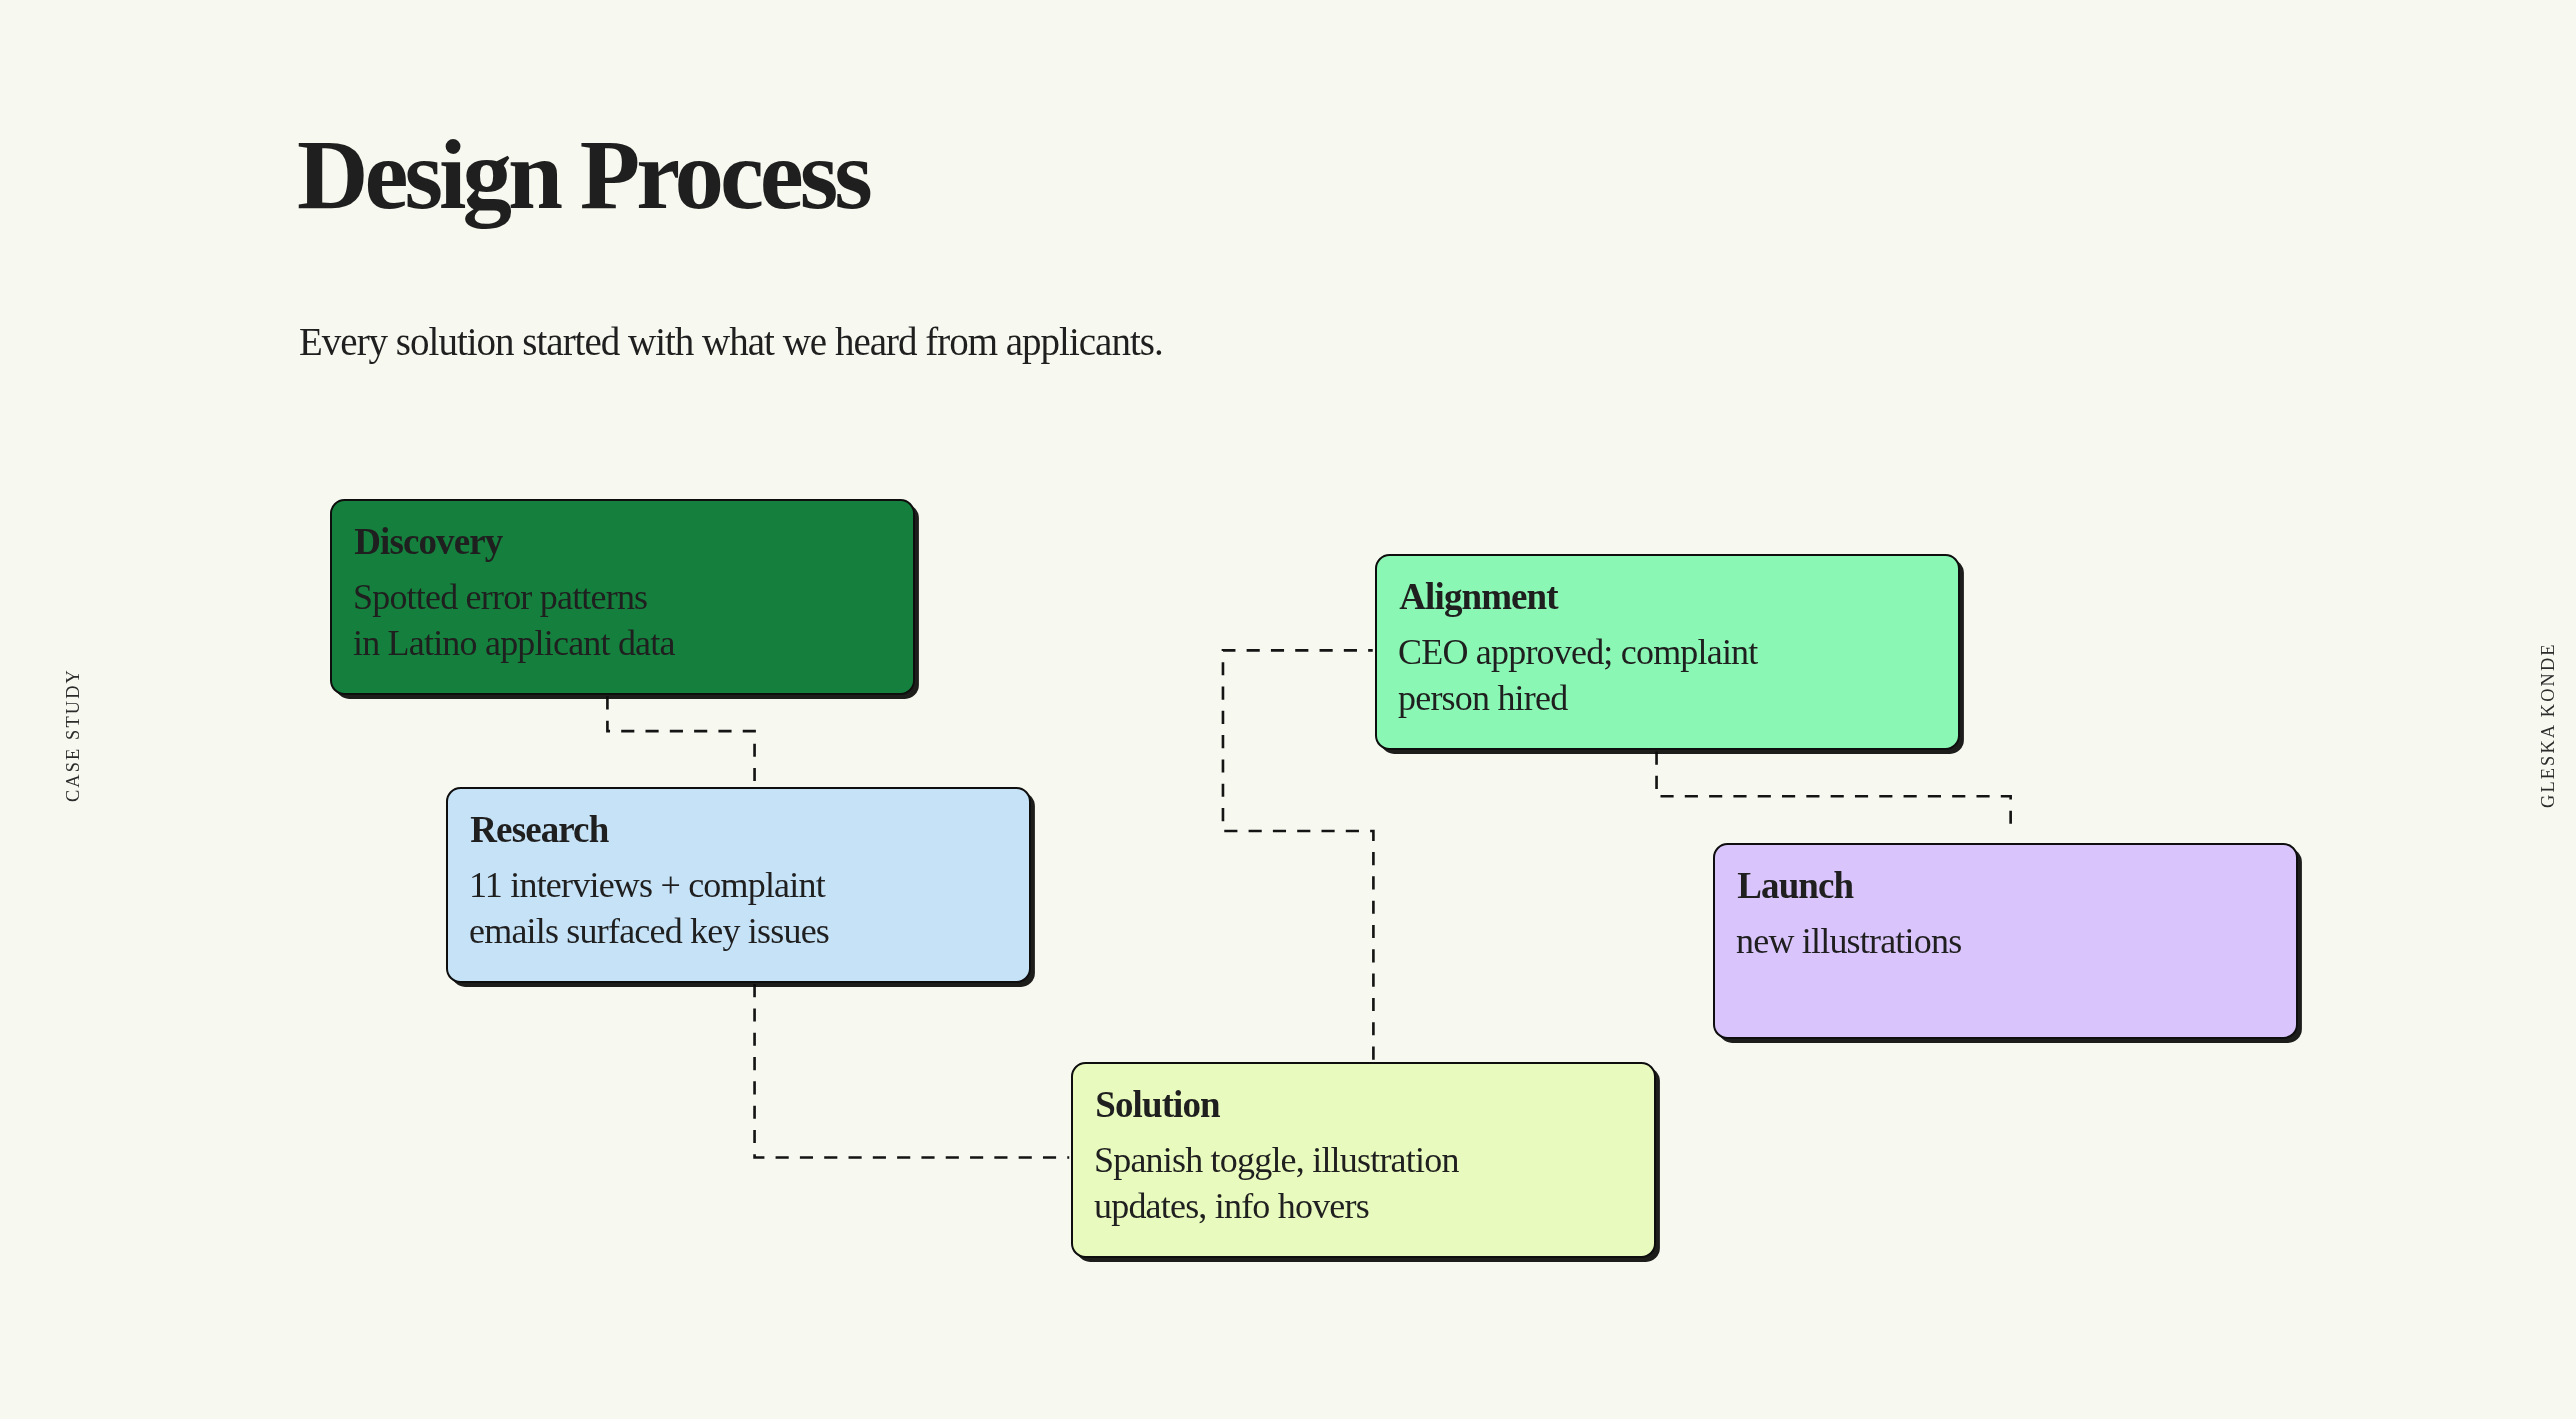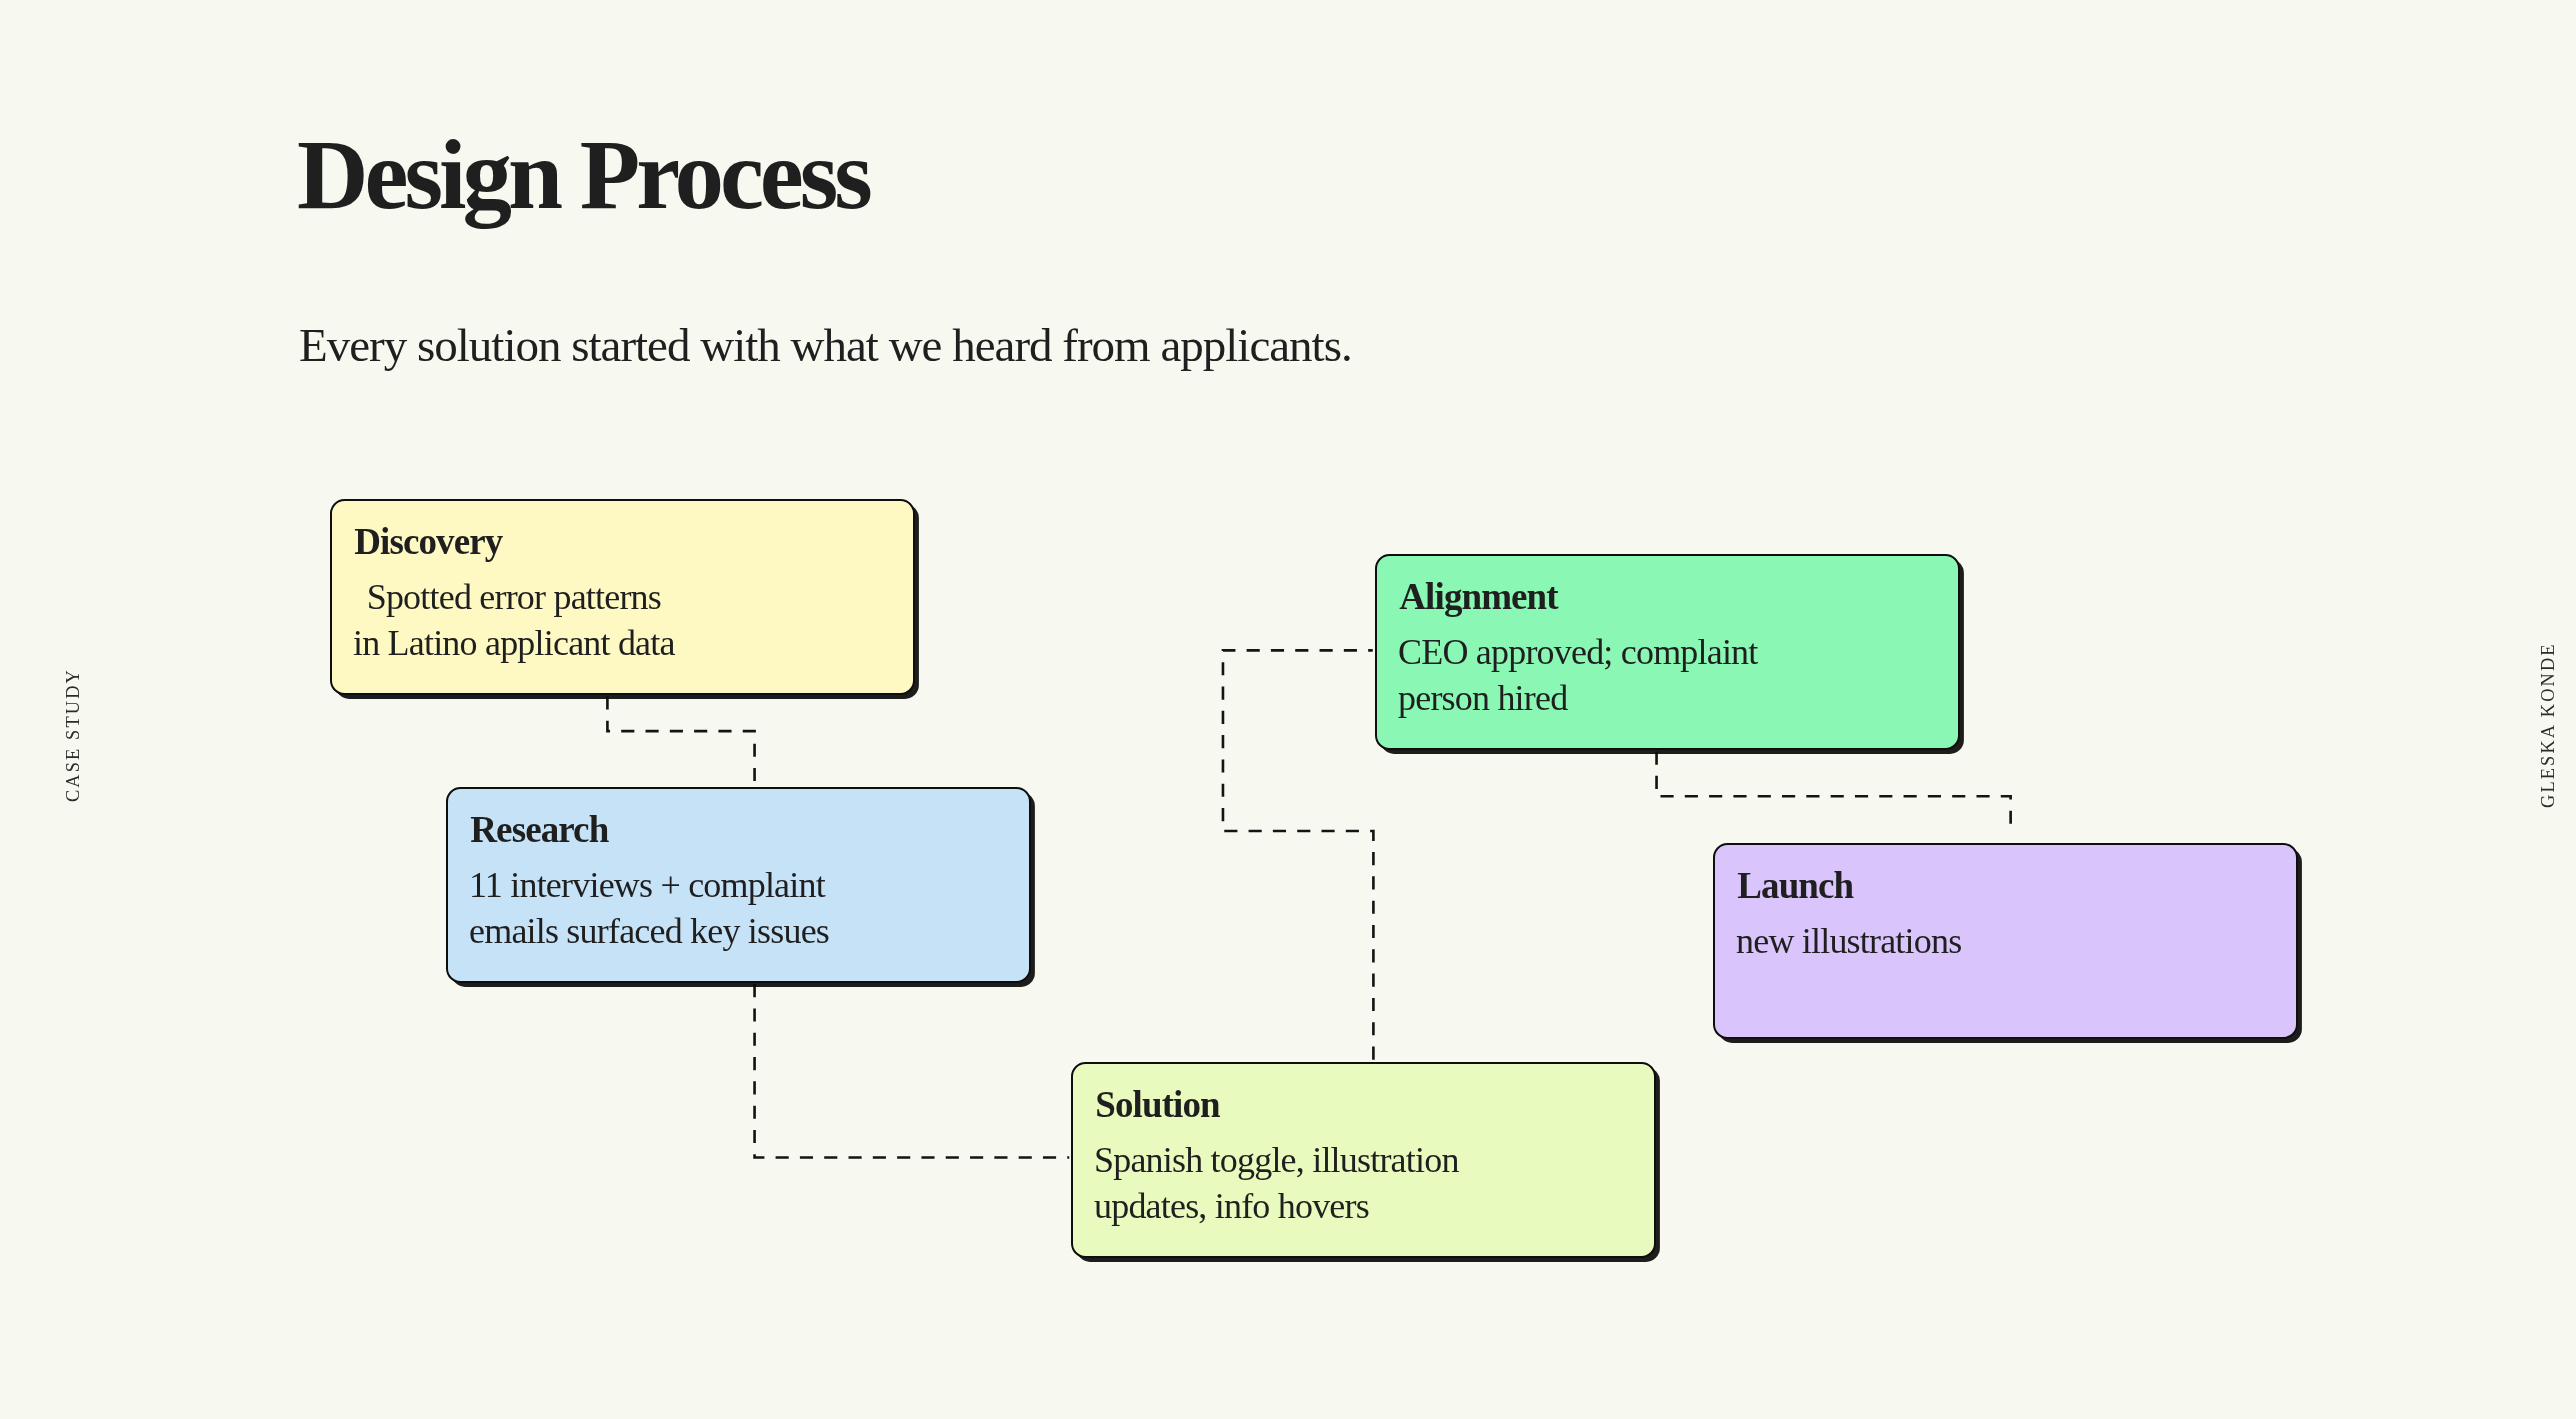--- a/index.html
+++ b/index.html
@@ -34,21 +34,21 @@
     font-weight: 800;
     letter-spacing: -4px;
     color: #1f1f1f;
     white-space: nowrap;
     font-stretch: condensed;
   }
   .page-subtitle {
     position: absolute;
     left: 299px;
     top: 322px;
-    font-size: 47px;
+    font-size: 39px;
     line-height: 1.0;
     font-weight: 400;
     letter-spacing: -1px;
     color: #1f1f1f;
     white-space: nowrap;
   }
 
   
   .side-label {
     position: absolute;
@@ -126,21 +126,21 @@
   <div class="side-label right">GLESKA KONDE</div>
 
   <svg id="connectors" viewBox="0 0 3920 2160" width="2576" height="1419">
       <path d="M 924 1060 L 924 1113 L 1148 1113 L 1148 1194" stroke="#141414" stroke-width="4" stroke-dasharray="20 17"></path>
       <path d="M 1148 1498 L 1148 1762 L 1627 1762" stroke="#141414" stroke-width="4" stroke-dasharray="20 17"></path>
       <path d="M 2090 1613 L 2090 1265 L 1861 1265 L 1861 990 L 2089 990" stroke="#141414" stroke-width="4" stroke-dasharray="20 17"></path>
       <path d="M 2521 1144 L 2521 1212 L 3060 1212 L 3060 1255" stroke="#141414" stroke-width="4" stroke-dasharray="20 17"></path>
     </svg>
 
   <div id="cards-layer">
-      <div class="card" style="left: 330px; top: 499px; width: 585px; height: 196px; background: #fef9c3; border-color: rgb(14, 14, 14); text-align: center;">
+      <div class="card" style="left: 330px; top: 499px; width: 585px; height: 196px; background: #15803d; border-color: rgb(14, 14, 14);">
         <div class="card-title" style="left: 22.3px; top: 22.3px;">Discovery</div>
         <div class="card-body" style="left: 21px; top: 74px;">
           <span class="ln">Spotted error patterns</span>
           <span class="ln">in Latino applicant data</span>
         </div>
       </div>
       <div class="card" style="left: 446px; top: 787px; width: 585px; height: 196px; background: rgb(198, 226, 247); border-color: rgb(14, 14, 14); padding-left: 28px;">
         <div class="card-title" style="left: 22.3px; top: 22.3px;">Research</div>
         <div class="card-body" style="left: 21px; top: 74px;">
           <span class="ln">11 interviews + complaint</span>

